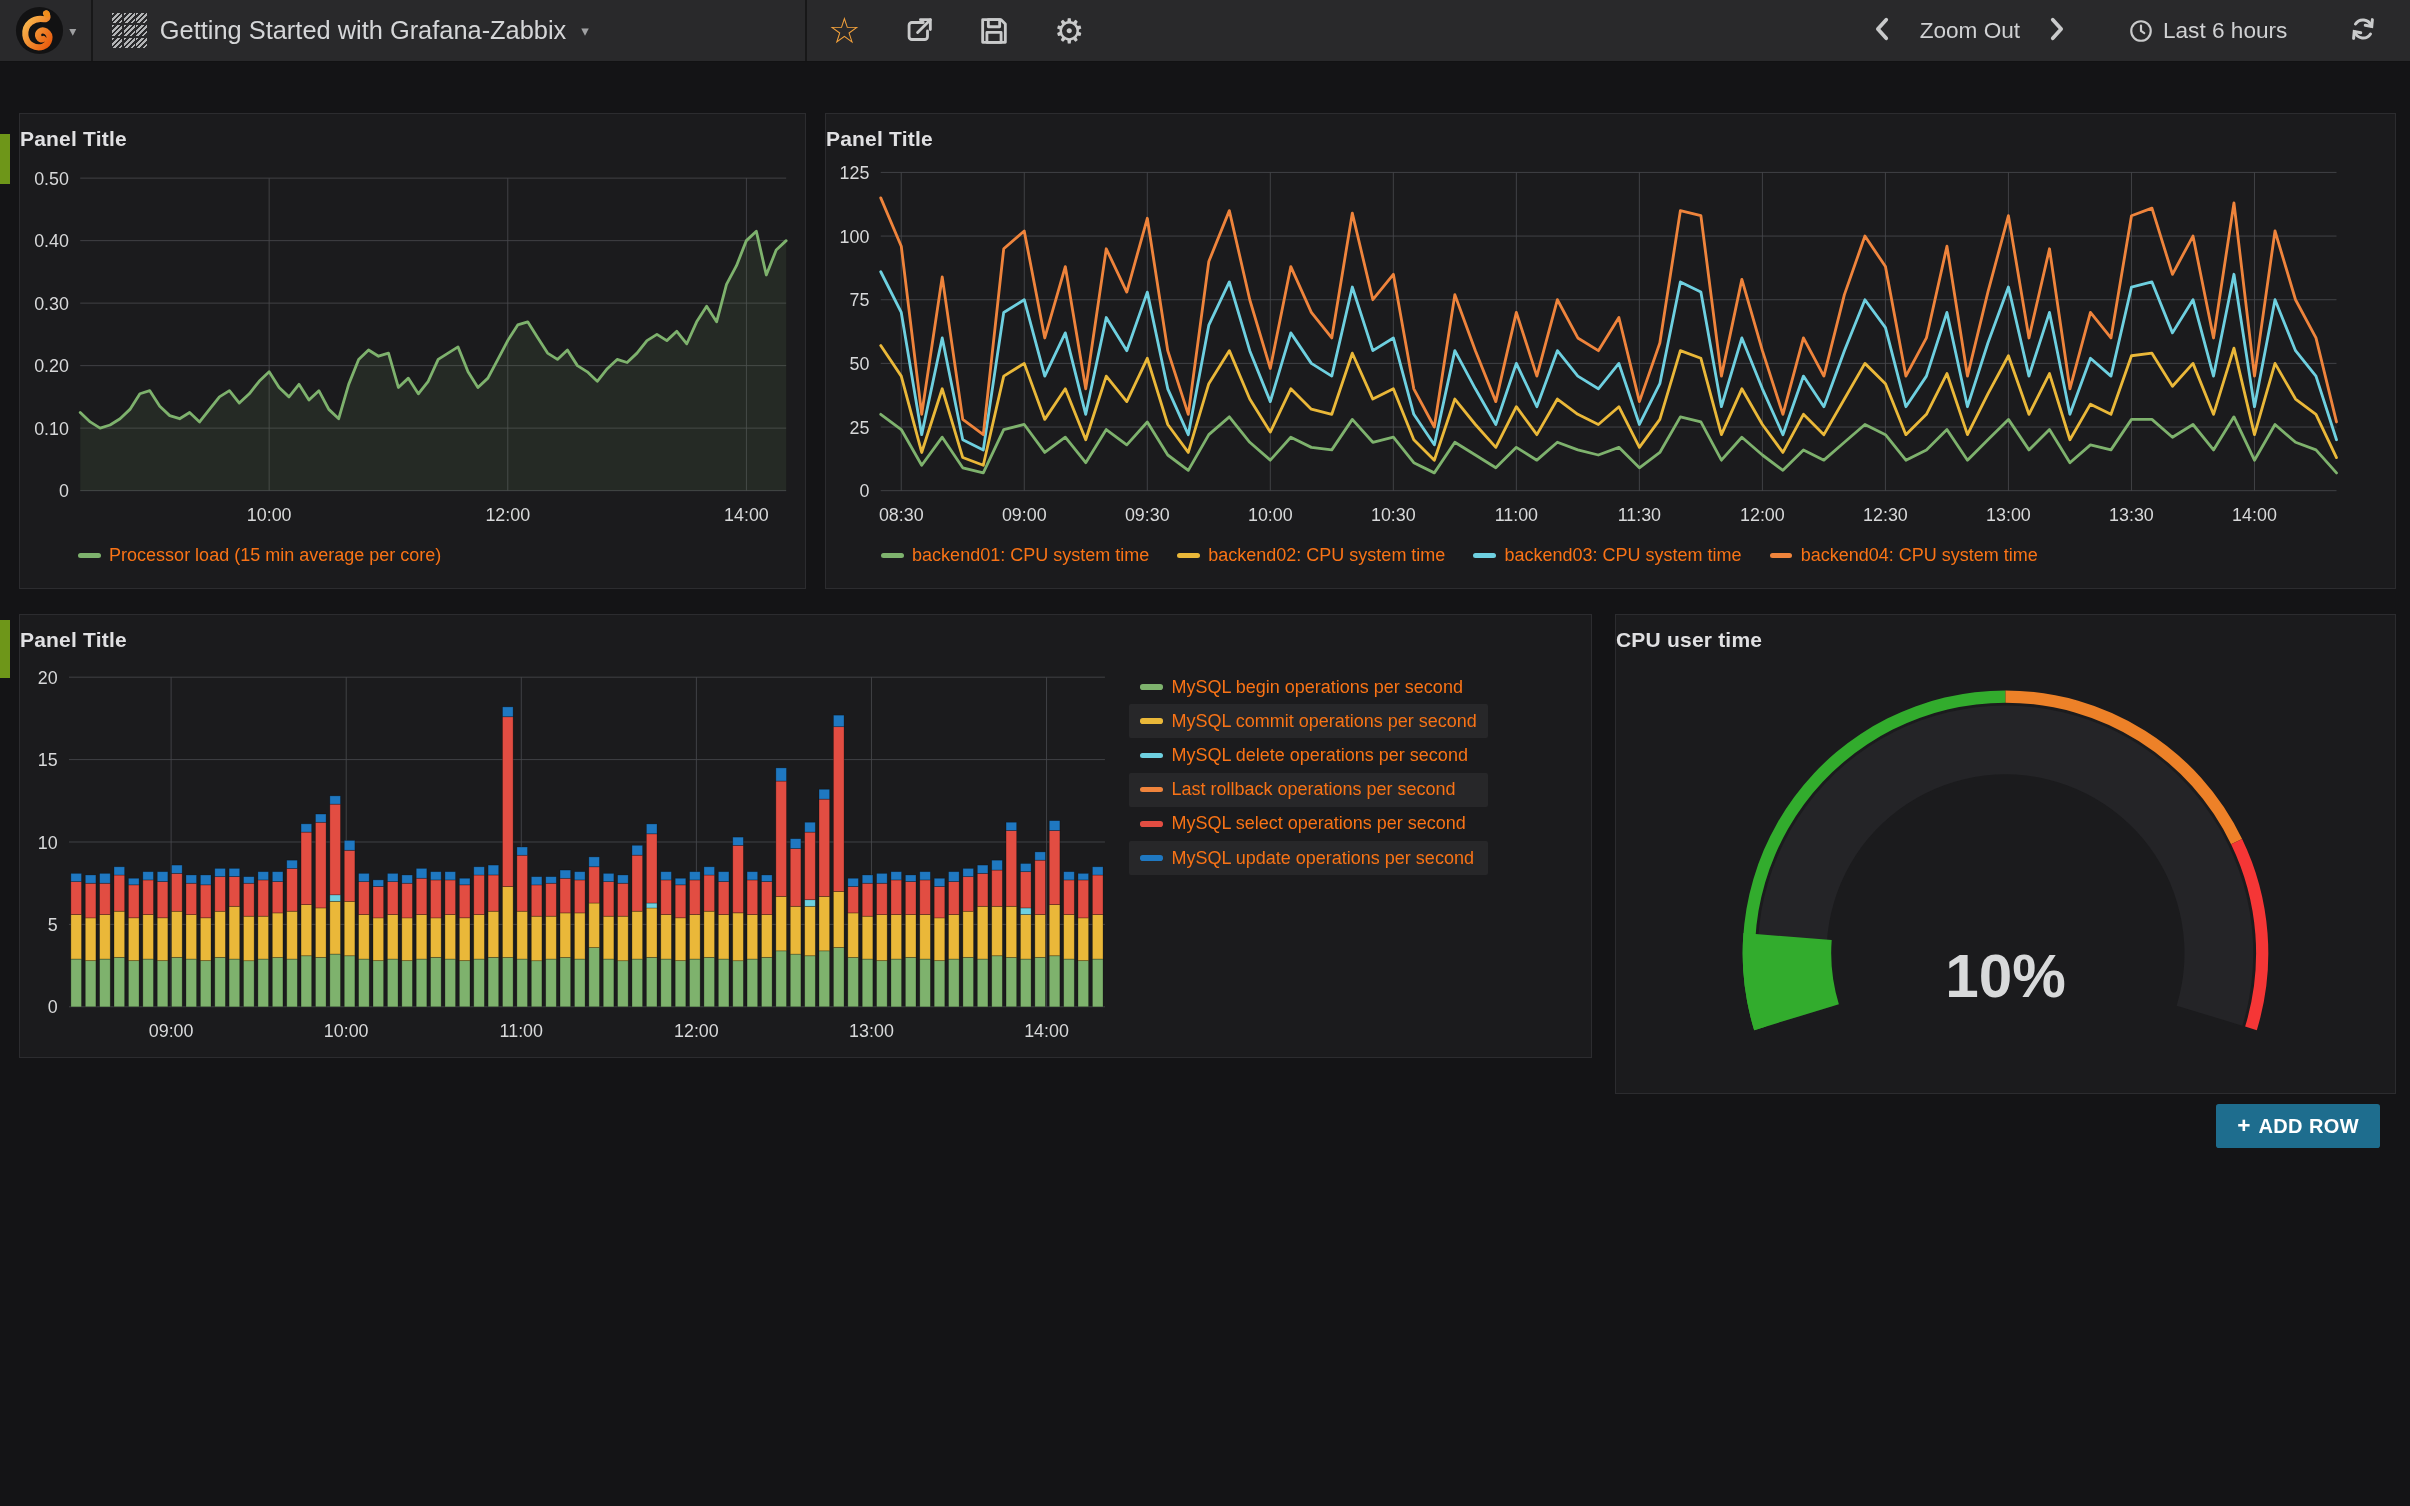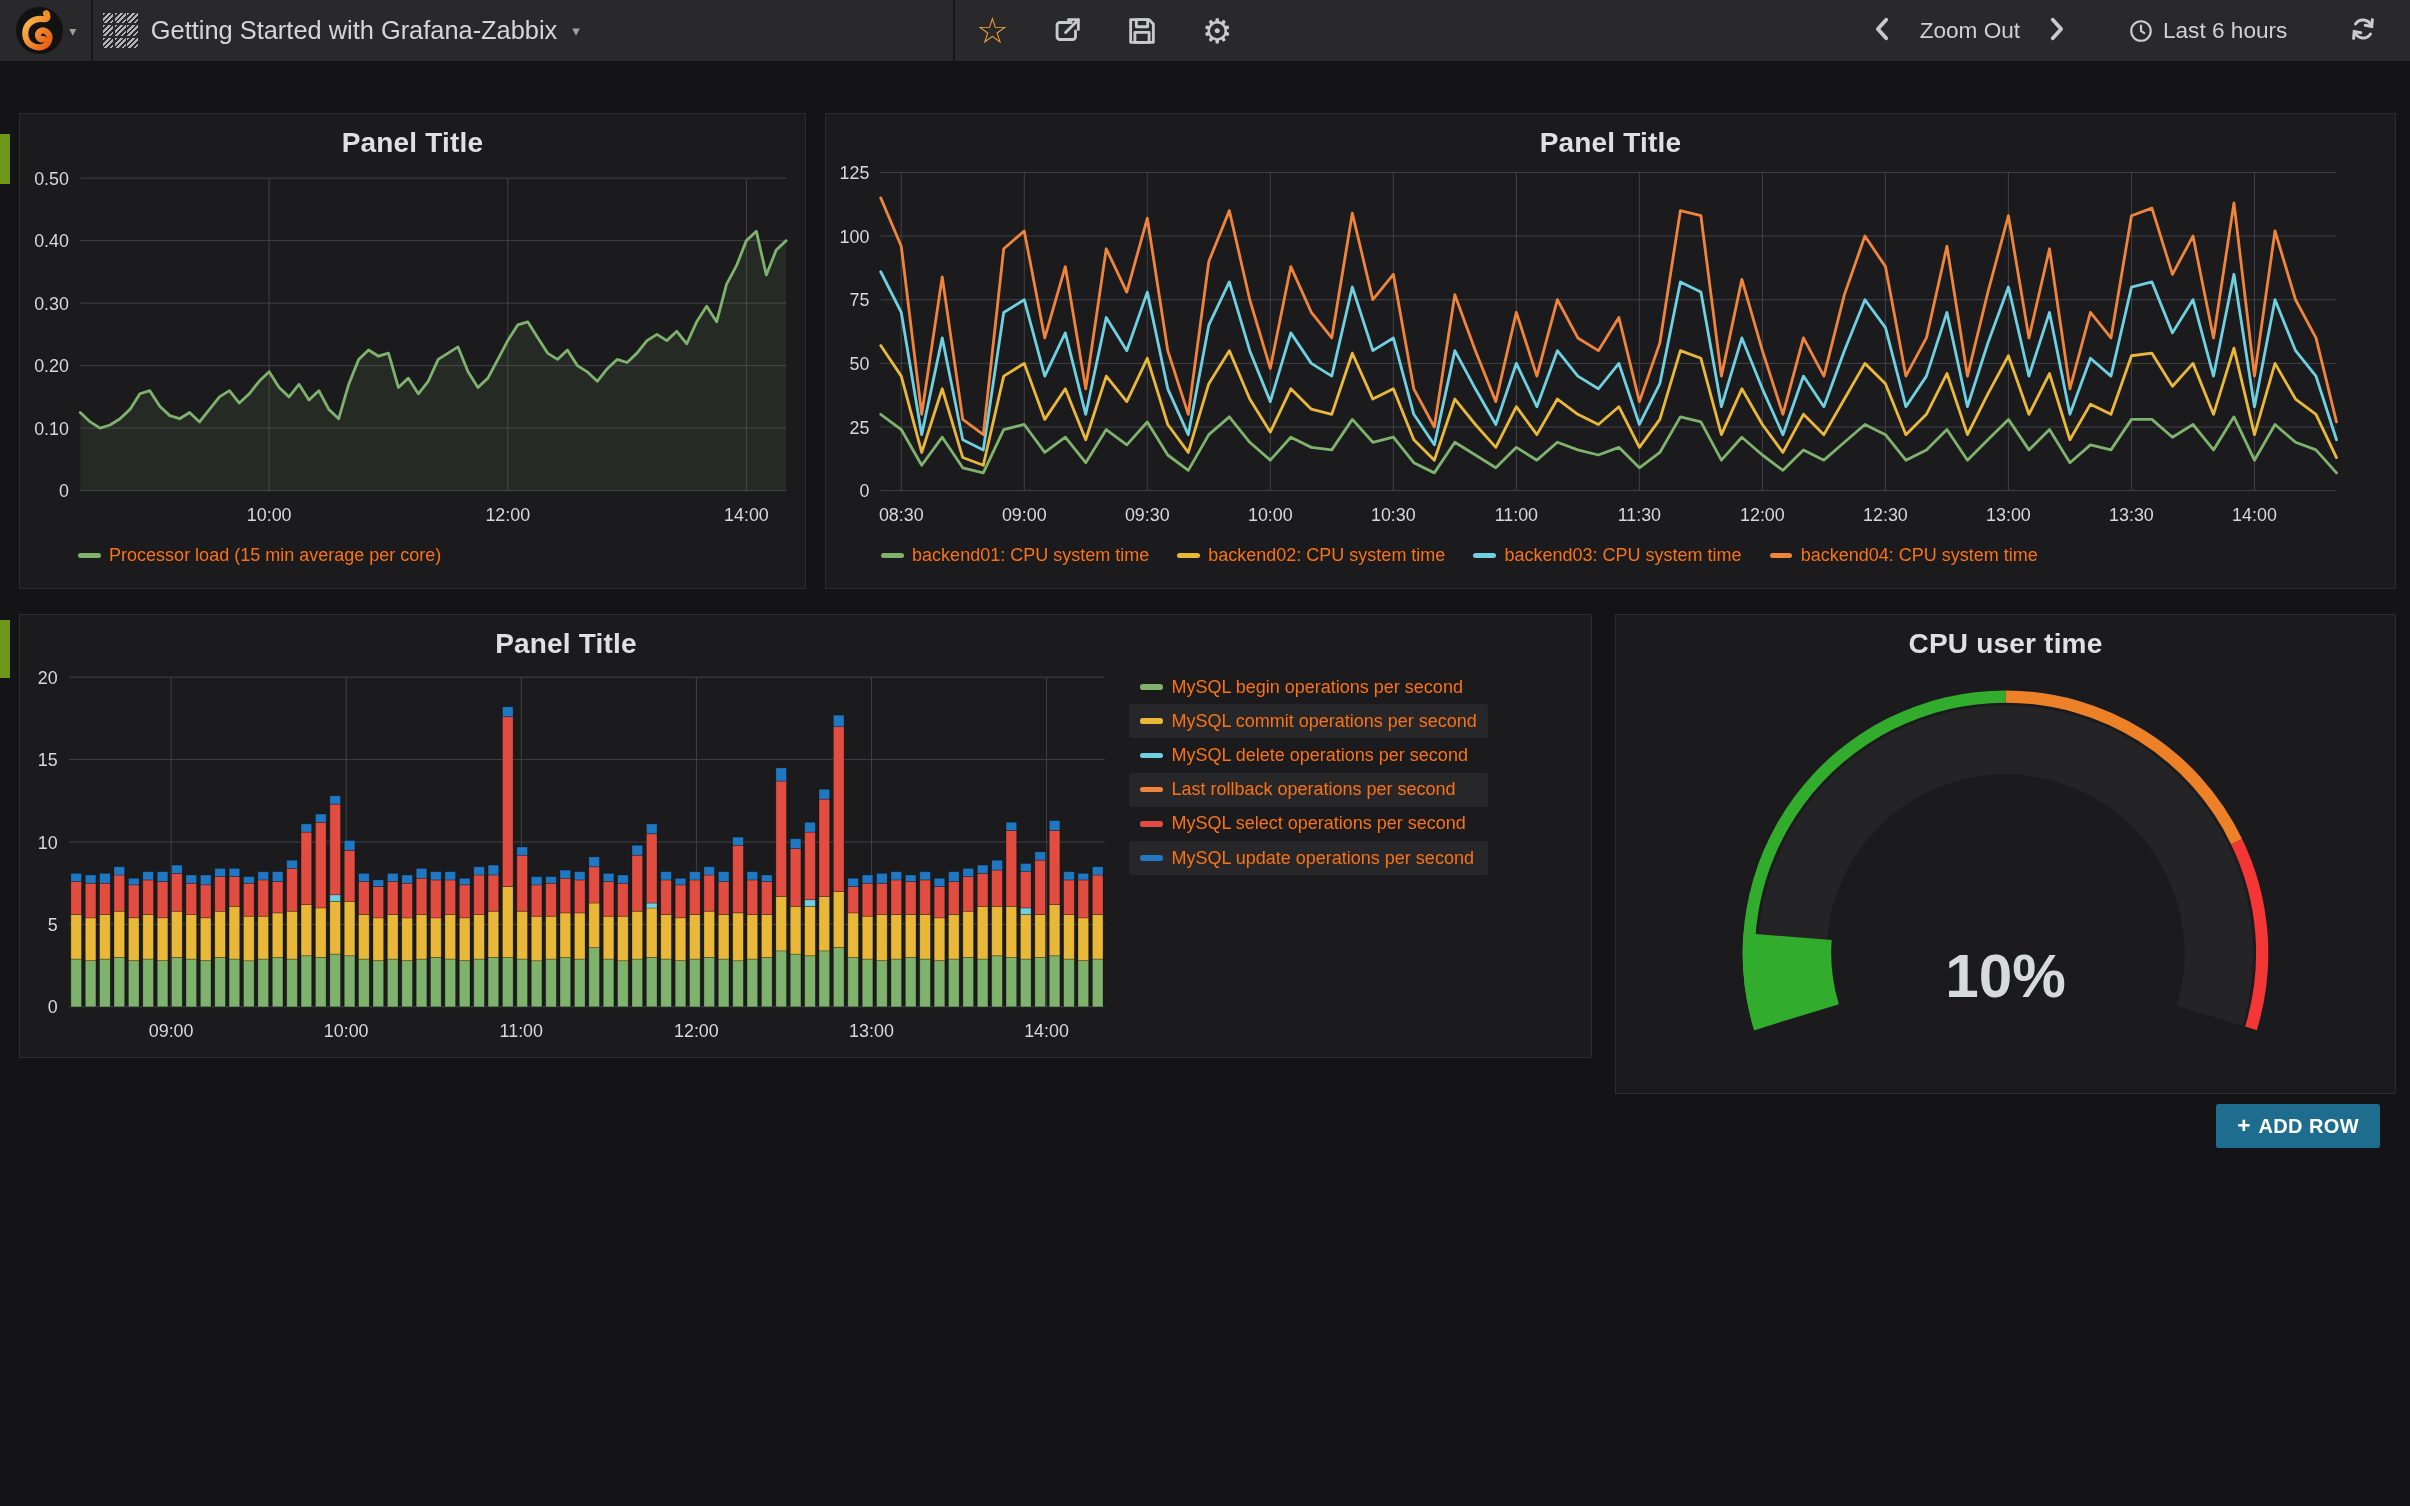--- a/index.html
+++ b/index.html
@@ -5,39 +5,39 @@
   html,body{margin:0;padding:0;background:#141416;width:2411px;height:1507px;overflow:hidden;
     font-family:"Liberation Sans",sans-serif;-webkit-font-smoothing:antialiased;}
   .stage{position:relative;width:2411px;height:1507px;background:#141416;}
 
   
   .navbar{position:absolute;left:0;top:0;width:2411px;height:61px;background:#29292b;
     display:flex;align-items:center;border-bottom:1.9px solid #121213;}
   .logo-block{width:91px;height:61px;display:flex;align-items:center;justify-content:center;gap:3.8px;cursor:pointer;}
   .logo-caret{color:#9fa0a2;font-size:14px;margin-left:1.9px;}
   .nav-sep{width:1.9px;height:61px;background:#171718;}
-  .dash-title-block{width:860px;height:61px;display:flex;align-items:center;padding-left:10px;box-sizing:border-box;gap:13px;cursor:pointer;text-align:right;}
+  .dash-title-block{width:712px;height:61px;display:flex;align-items:center;padding-left:19px;box-sizing:border-box;gap:13px;cursor:pointer;text-align:right;}
   .grid-icon{display:grid;grid-template-columns:repeat(3,10.4px);grid-auto-rows:10.4px;gap:1.9px;}
   .grid-icon i{background:repeating-linear-gradient(135deg,#b3b4b6 0 1.9px,rgba(0,0,0,0) 1.9px 3.8px);}
   .dash-title{color:#d5d6d8;font-size:25.4px;}
   .dash-caret{color:#9fa0a2;font-size:15px;margin-left:1.9px;}
   .nav-iconbtn{width:75px;height:61px;display:flex;align-items:center;justify-content:center;cursor:pointer;background:none;border:none;padding:0;}
   .nav-right{margin-left:auto;display:flex;align-items:center;gap:9.4px;padding-right:26px;}
   .nav-right .txtbtn{color:#d0d1d3;font-size:22.6px;background:none;border:none;cursor:pointer;
     font-family:"Liberation Sans",sans-serif;display:flex;align-items:center;gap:9.4px;padding:5.6px 9.4px;}
   .chev{background:none;border:none;cursor:pointer;padding:3.8px 7.5px;}
   .gap36{width:24.5px;}
 
   
   .row-tab{position:absolute;left:0;width:10.4px;background:#6e9619;cursor:pointer;}
 
   
   .panel{position:absolute;background:#1b1b1d;border:0.9px solid #2c2c2f;box-sizing:border-box;}
-  .panel-title{position:absolute;left:0;top:13px;width:100%;text-align:center;color:#e0e0e2;
-    font-size:28px;font-weight:bold;cursor:pointer;letter-spacing:0.2px;}
+  .panel-title{position:absolute;left:0;top:13px;width:100%;color:#e0e0e2;
+    font-size:21px;font-weight:bold;cursor:pointer;letter-spacing:0.2px;}
   .chart-svg{position:absolute;left:0;background:transparent;}
   .legend-h{position:absolute;display:flex;align-items:center;gap:28px;}
   .legend-item{display:flex;align-items:center;gap:8.5px;color:#f97316;font-size:18px;cursor:pointer;white-space:nowrap;}
   .legend-item i{display:inline-block;width:22.6px;height:5.6px;border-radius:2.8px;}
   .legend-v{position:absolute;display:flex;flex-direction:column;}
   .legend-v .legend-item{padding:6.6px 11.3px;border-radius:1.9px;}
   .legend-v .legend-item.alt{background:rgba(255,255,255,0.055);}
 
   
   .add-row{position:absolute;top:1104px;right:31px;height:44px;background:#1e6d8e;color:#ffffff;

